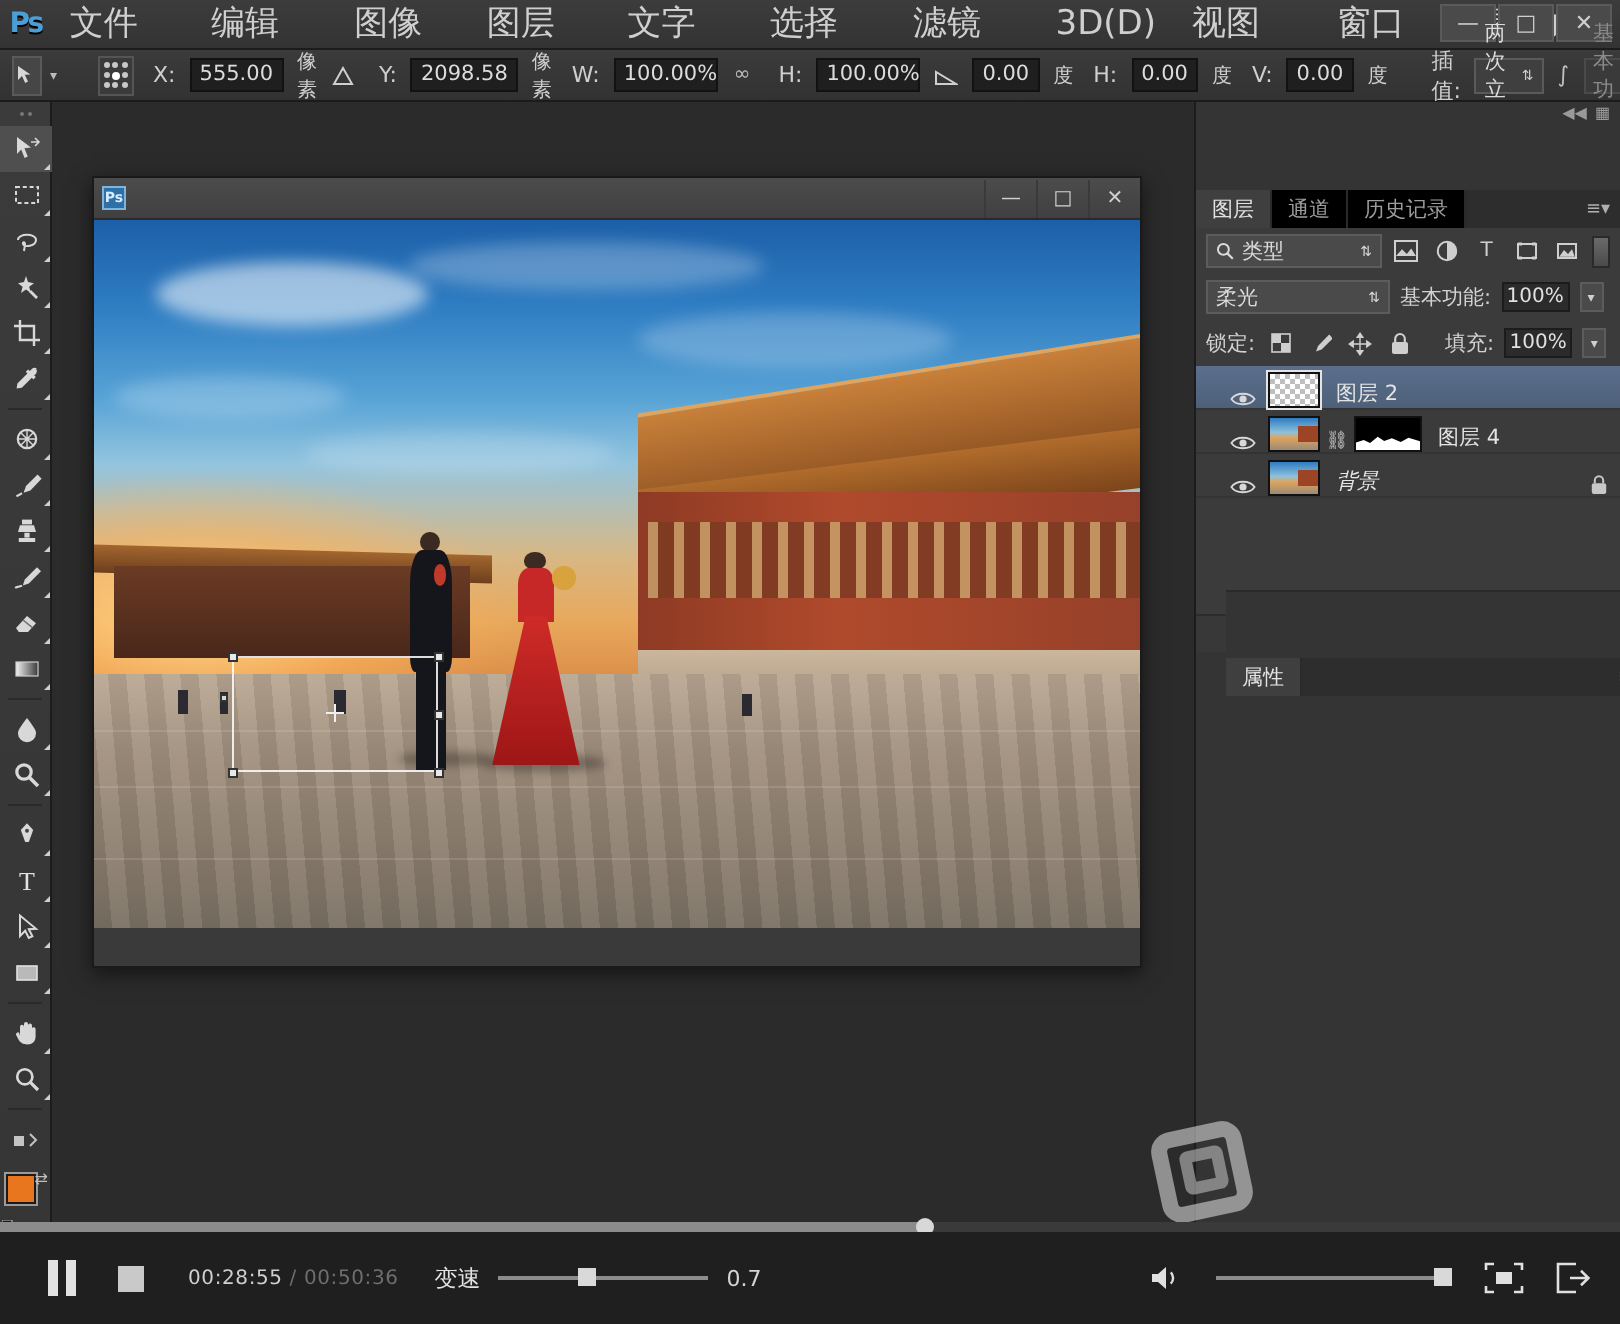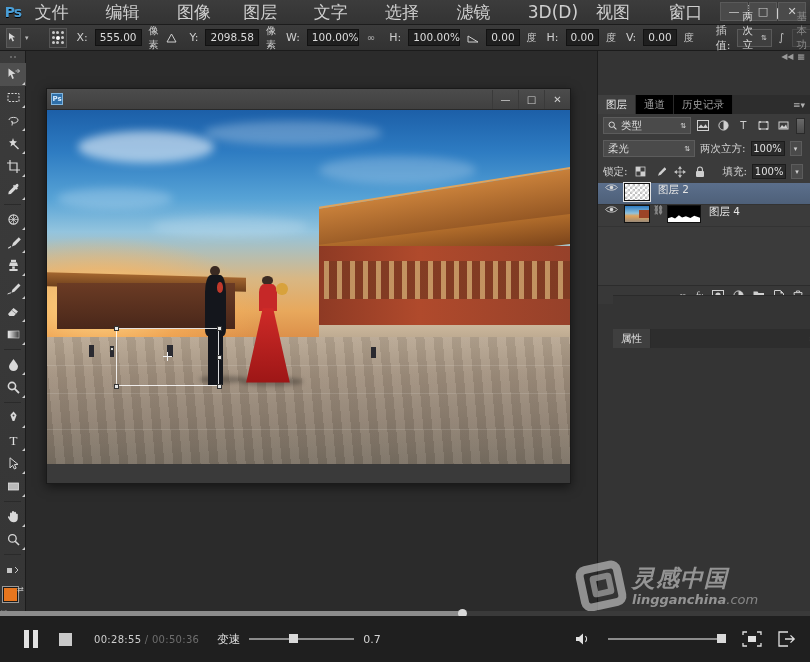--- a/index.html
+++ b/index.html
@@ -175,21 +175,21 @@
   .blend{flex:0 0 92px;height:17px;background:#4a4a4a;border:1px solid #5c5c5c;display:flex;
     align-items:center;padding:0 4px;font-size:10.5px;color:#dadada;}
   .blend .arw{margin-left:auto;font-size:7px;}
   .lbl{font-size:10.5px;color:#d2d2d2;}
   .numfield{width:34px;height:15px;background:#2b2b2b;border:1px solid #1c1c1c;color:#e0e0e0;
     font-size:10px;display:flex;align-items:center;justify-content:center;}
   .stepper{width:12px;height:15px;background:#4a4a4a;border:1px solid #5c5c5c;
     display:flex;align-items:center;justify-content:center;color:#cfcfcf;font-size:7px;}
   .lockico{width:15px;height:16px;display:flex;align-items:center;justify-content:center;color:#cfcfcf;font-size:10px;}
   .layerlist{background:#3b3b3b;}
-  .layer{height:22px;display:flex;align-items:flex-start;gap:4px;padding-left:4px;
+  .layer{height:22px;display:flex;align-items:flex-end;gap:4px;padding-left:14px;
     border-bottom:1px solid #333;position:relative;}
   .layer.sel{background:linear-gradient(#5b6f8c,#4e6079);}
   .eye{width:18px;display:flex;align-items:center;justify-content:center;color:#d5d5d5;font-size:10px;}
   .thumb{width:26px;height:18px;border:1px solid #111;background:#777;position:relative;overflow:hidden;}
   .thumb.checker{background:
     linear-gradient(45deg,#bfbfbf 25%,transparent 25%,transparent 75%,#bfbfbf 75%),
     linear-gradient(45deg,#bfbfbf 25%,#fff 25%,#fff 75%,#bfbfbf 75%);
     background-size:5px 5px;background-position:0 0,2.5px 2.5px;outline:1px solid #e4e4e4;}
   .thumb.photo1{background:linear-gradient(#2e7cc2 0%,#8ec1dd 45%,#e0a45c 62%,#9a8a78 100%);}
   .thumb.photo1:after{content:"";position:absolute;right:0;top:28%;width:40%;height:46%;background:#9c4426;}
@@ -629,21 +629,21 @@
               </svg>
           </span>
           <span class="tgl"></span>
         </div>
 
         <div class="prow">
           <div class="blend">
             <span>柔光</span>
             <span class="arw">⇅</span>
           </div>
-          <span class="lbl">两次立方:</span>
+          <span class="lbl">基本功能:</span>
           <span class="numfield">100%</span>
           <span class="stepper">▾</span>
         </div>
 
         <div class="prow">
           <span class="lbl">锁定:</span>
           <span class="lockico">
             <svg width="11" height="11" viewBox="0 0 11 11">
                 <rect x="1" y="1" width="9" height="9" fill="none" stroke="#cfcfcf" stroke-width=".8"></rect>
                 <path d="M1 1 h4.5 v4.5 h-4.5z M5.5 5.5 h4.5 v4.5 h-4.5z" fill="#cfcfcf"></path>
@@ -689,20 +689,36 @@
                   <path d="M.7 4.5 C3 1 10 1 12.3 4.5 C10 8 3 8 .7 4.5z" fill="none" stroke="#d8d8d8" stroke-width=".9"></path>
                   <circle cx="6.5" cy="4.5" r="1.8" fill="#d8d8d8"></circle>
                 </svg>
             </span>
             <span class="thumb photo1"></span>
             <span class="linkico">⛓</span>
             <span class="thumb maskt"></span>
             <span class="lname">图层 4</span>
           </div>
 
+          <div class="layer">
+            <span class="eye">
+              <svg width="13" height="9" viewBox="0 0 13 9">
+                  <path d="M.7 4.5 C3 1 10 1 12.3 4.5 C10 8 3 8 .7 4.5z" fill="none" stroke="#d8d8d8" stroke-width=".9"></path>
+                  <circle cx="6.5" cy="4.5" r="1.8" fill="#d8d8d8"></circle>
+                </svg>
+            </span>
+            <span class="thumb photo1"></span>
+            <span class="lname bg">背景</span>
+            <span class="llock">
+              <svg width="9" height="11" viewBox="0 0 9 11">
+                  <path d="M2.4 4.6 V3.2 a2.1 2.1 0 0 1 4.2 0 V4.6" fill="none" stroke="#c8c8c8" stroke-width="1"></path>
+                  <rect x=".9" y="4.6" width="7.2" height="5.4" rx="1" fill="#c8c8c8"></rect>
+                </svg>
+            </span>
+          </div>
           <div class="layer-empty"></div>
         </div>
 
         <div class="lyr-footer">
           <span>∞</span>
           <span style="font-style:italic;font-family:'Liberation Serif',serif;">fx</span>
           <span>
             <svg width="12" height="10" viewBox="0 0 12 10">
                 <rect x=".5" y=".5" width="11" height="9" fill="none" stroke="#cfcfcf"></rect>
                 <circle cx="6" cy="5" r="2.6" fill="#cfcfcf"></circle>
@@ -740,24 +756,20 @@
         <div class="ptab active">属性</div>
         <div class="pmenu">≡▾</div>
       </div>
     </div>
   </div>
 
   <div class="vwatermark">
     <div class="vw-logo">
       <span class="o"></span>
         <span class="i"></span>
-    </div>
-    <div class="vw-text">
-      <span class="vw-cn">灵感中国</span>
-      <span class="vw-en"><b>lingganchina</b><span>.com</span></span>
     </div>
   </div>
 
   <div class="progressbar">
     <div class="progress-fill" id="pfill" style="width: 57%;"></div>
     <div class="progress-knob" id="pknob" style="left: 57%;"></div>
   </div>
 
   <div class="playerbar">
     <div class="pbtn">

